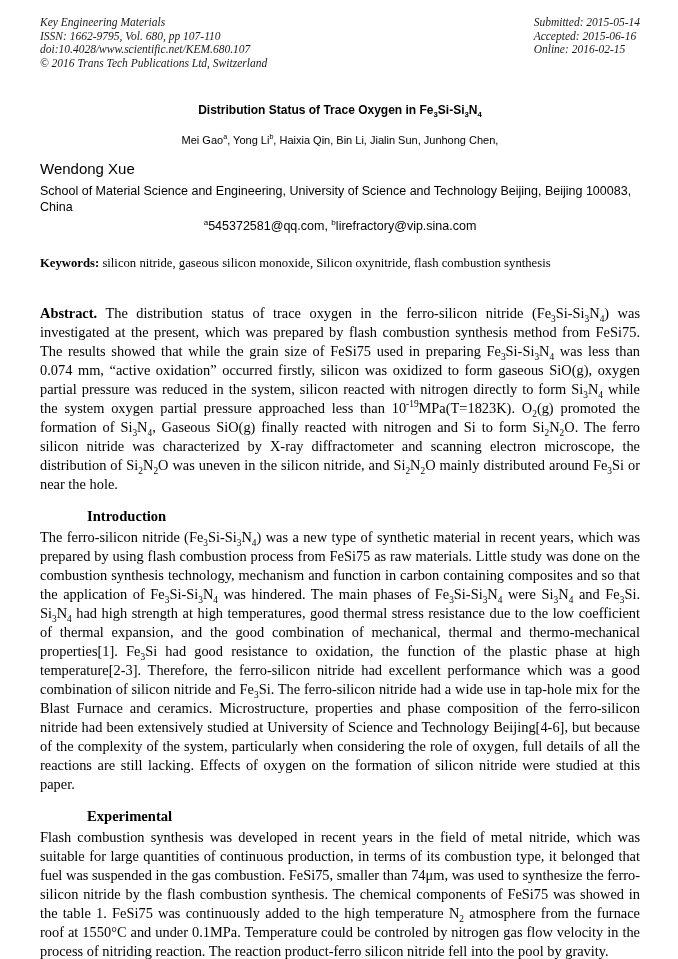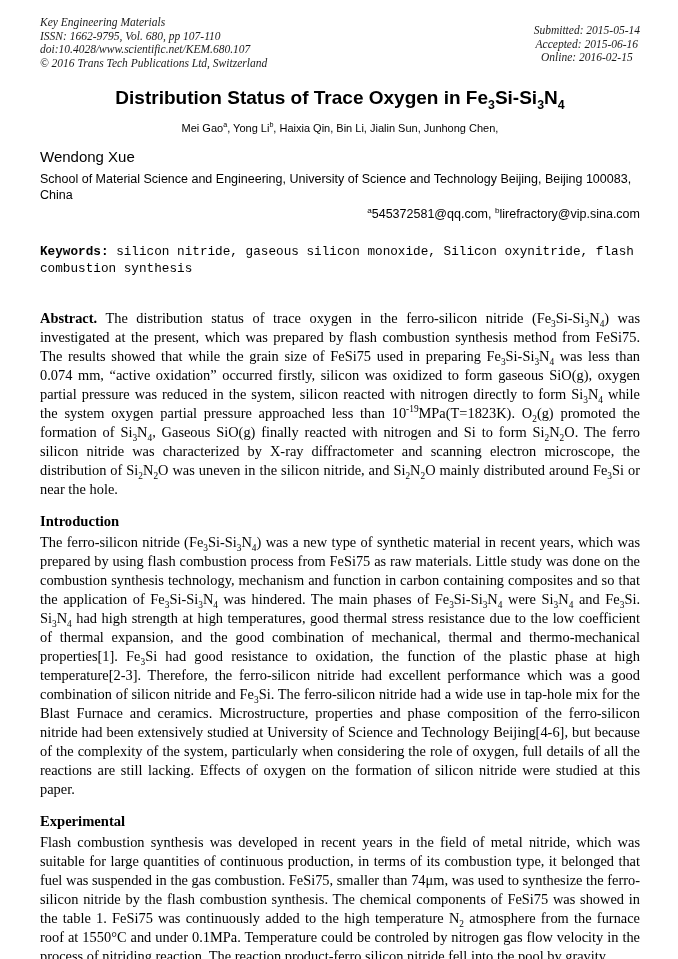--- a/index.html
+++ b/index.html
@@ -15,27 +15,27 @@
   
   .journal-header {
     display: flex;
     justify-content: space-between;
     font-family: "Liberation Serif", serif;
     font-style: italic;
     font-size: 11.5px;
     line-height: 13.5px;
     color: #1a1a1a;
   }
-  .header-right { text-align: center; margin-top: 8px; }
+  .header-right { text-align: left; }
 
   
   .title {
-    margin-top: 18px;
+    margin-top: 30px;
     font-family: "Liberation Sans", sans-serif;
-    font-size: 19px;
+    font-size: 12px;
     font-weight: bold;
     text-align: center;
     line-height: 20px;
   }
   .authors-line1 {
     margin-top: 11px;
     font-family: "Liberation Sans", sans-serif;
     font-size: 11px;
     text-align: center;
     line-height: 19px;
@@ -51,47 +51,48 @@
     margin-top: 6px;
     font-family: "Liberation Sans", sans-serif;
     font-size: 12.5px;
     text-align: left;
     line-height: 15.5px;
   }
   .emails {
     margin-top: 3px;
     font-family: "Liberation Sans", sans-serif;
     font-size: 12.5px;
-    text-align: right;
+    text-align: center;
     line-height: 16px;
   }
 
   .keywords {
     margin-top: 21px;
-    font-family: Liberation Mono, monospace;
+    font-family: Liberation Serif, serif;
     font-size: 12.7px;
     line-height: 17px;
     text-align: left;
   }
   .keywords b { font-weight: bold; }
 
   
   .body-par {
     font-family: "Liberation Serif", serif;
     font-size: 14.4px;
     line-height: 19px;
     text-align: justify;
   }
   .abstract { margin-top: 32px; }
   .section-heading {
     margin-top: 13px;
     font-family: "Liberation Serif", serif;
     font-size: 14.6px;
     font-weight: bold;
     line-height: 19px;
+    margin-left: 47px;
   }
   .section-par { margin-top: 2px; }
 
   sub, sup { font-size: 0.65em; line-height: 0; }
   sup { vertical-align: super; }
   sub { vertical-align: sub; }
 </style>
 </head>
 <body>
 

